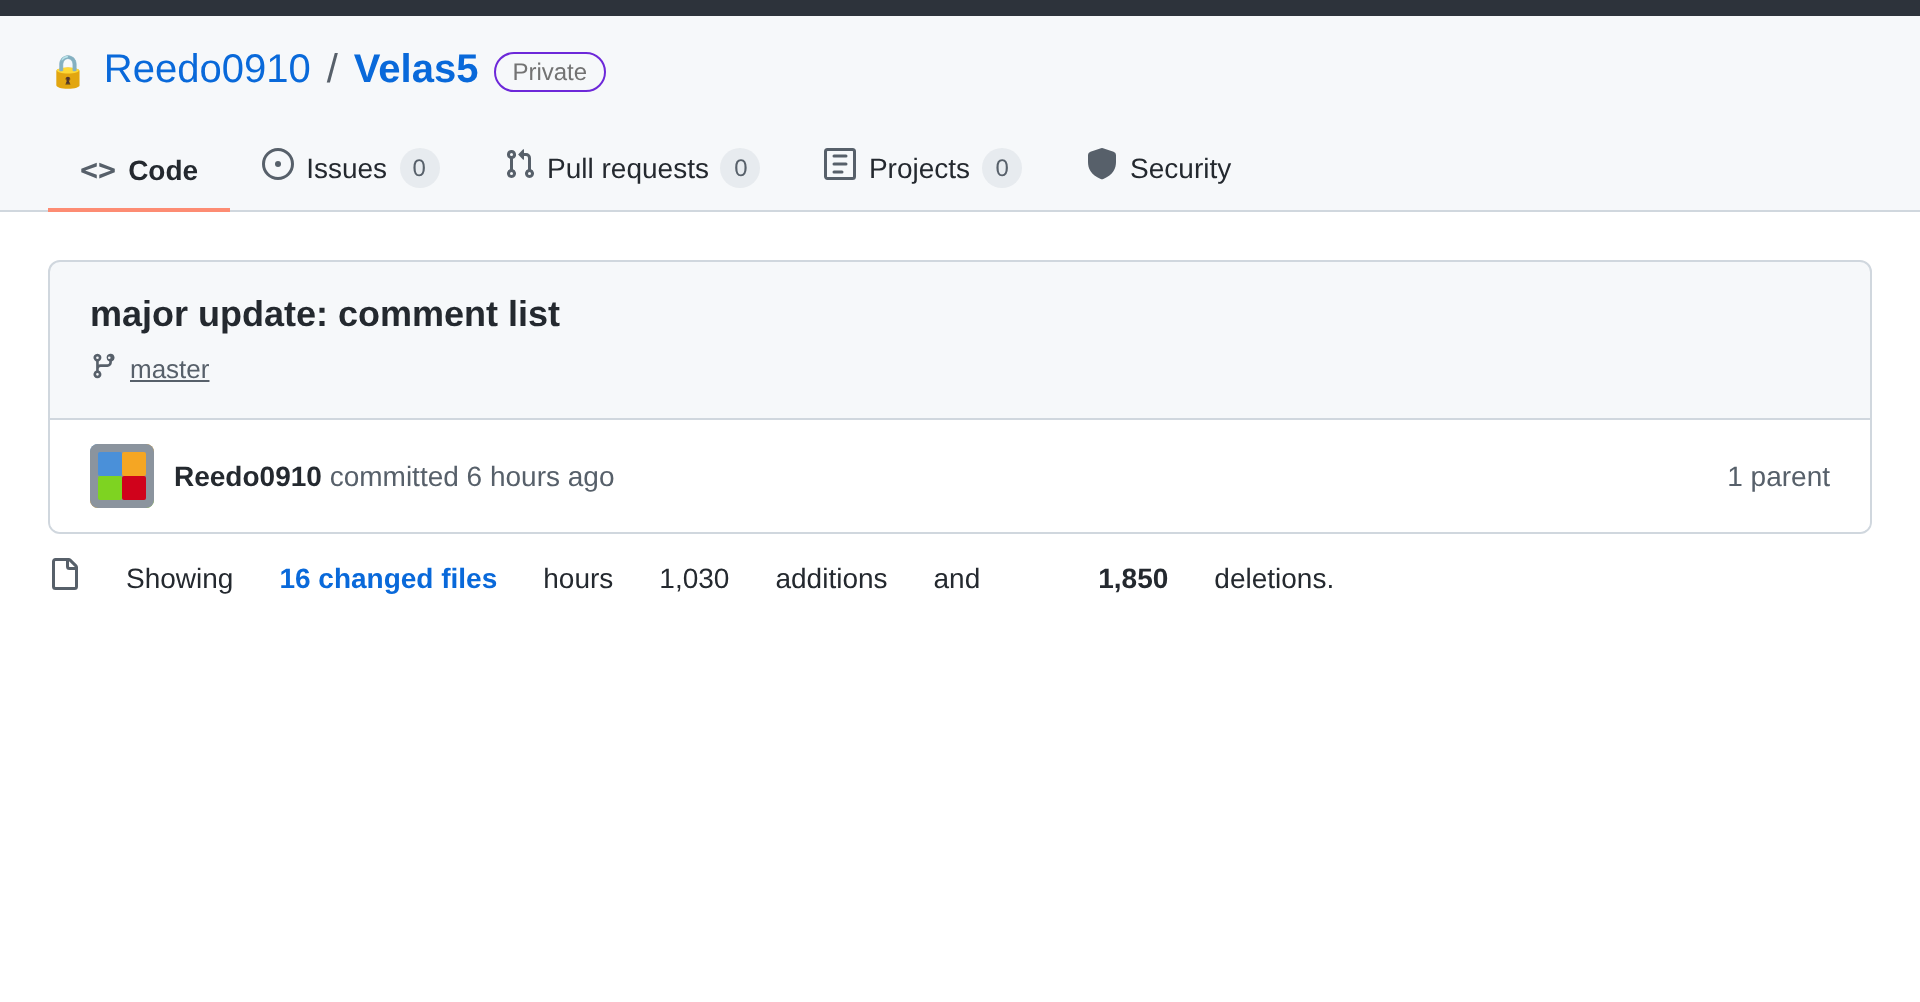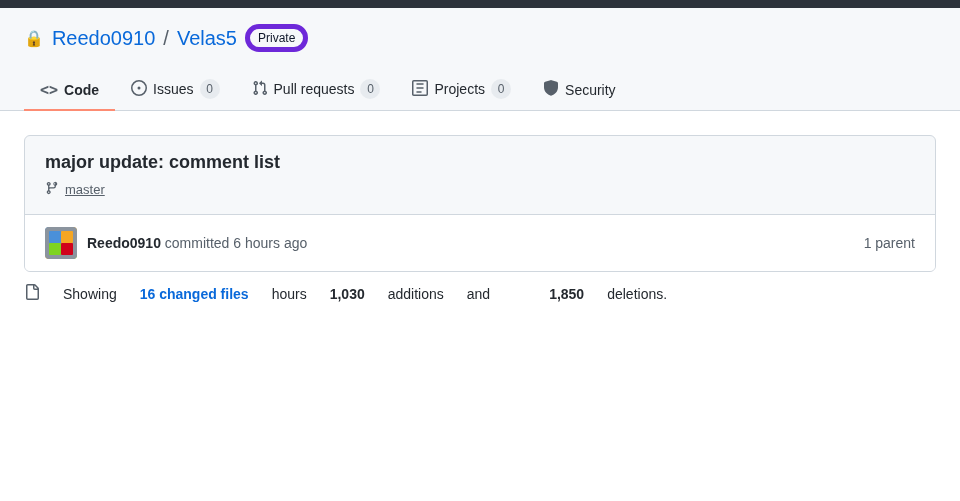--- a/index.html
+++ b/index.html
@@ -43,31 +43,31 @@
 
     .repo-separator {
       color: #57606a;
       font-size: 20px;
       font-weight: 300;
     }
 
     .repo-name {
       color: #0969da;
       font-size: 20px;
-      font-weight: 400;
+      font-weight: 700;
       text-decoration: none;
     }
 
     .private-badge {
       display: inline-block;
       padding: 2px 8px;
       font-size: 12px;
       font-weight: 500;
-      color: #0f172a;
-      border: 5px solid #6d28d9;
+      color: #737373;
+      border: 1px solid #6d28d9;
       border-radius: 20px;
       background: transparent;
     }
 
     .nav-tabs {
       display: flex;
       align-items: flex-end;
       gap: 0;
       list-style: none;
       margin-top: 4px;
@@ -210,21 +210,21 @@
     }
 
     .changed-files-link {
       color: #0969da;
       font-weight: 600;
       text-decoration: none;
       cursor: pointer;
     }
 
     .additions {
-      font-weight: 700;
+      font-weight: 400;
     }
 
     .deletions {
       font-weight: 700;
       margin-left: 36px;
     }
   </style>
 </head>
 <body>
 

